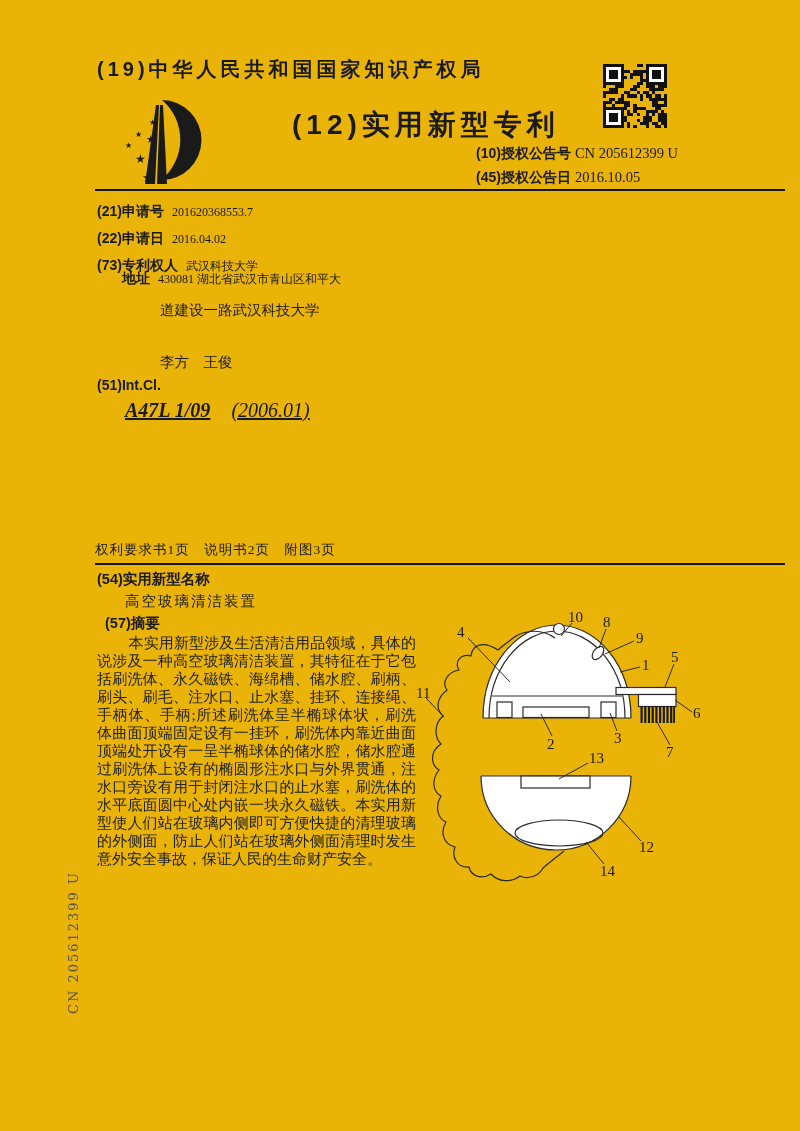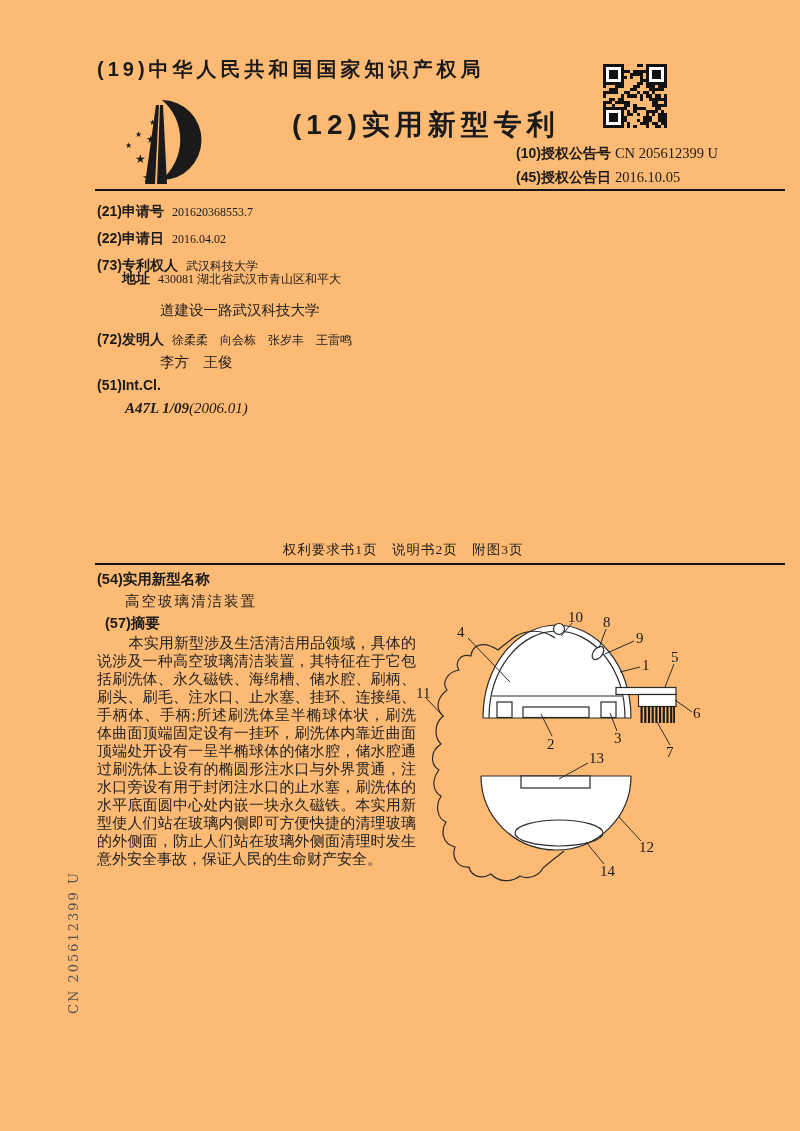--- a/index.html
+++ b/index.html
@@ -1,36 +1,36 @@
 <!DOCTYPE html>
 <html><head>
 <meta charset="utf-8">
 <style>
   html,body{margin:0;padding:0;background:#e8e8e8;}
   .page{
-    position:relative;width:800px;height:1131px;background:#fdba74;
+    position:relative;width:800px;height:1131px;background:#eab308;
     margin:0 auto;overflow:hidden;
     font-family:"Liberation Serif","DejaVu Serif",serif;color:#1a1a1a;
   }
   .abs{position:absolute;}
   .heilabel{font-family:"Liberation Sans","DejaVu Sans",sans-serif;font-weight:bold;}
   .serifval{font-family:"Liberation Serif","DejaVu Serif",serif;}
   .office-name{left:97px;top:56px;font-size:20px;letter-spacing:4px;}
   .doc-kind{left:292px;top:106px;font-size:28px;letter-spacing:5px;}
-  .pub-row{left:516px;font-size:14px;white-space:nowrap;text-align:right;}
+  .pub-row{left:476px;font-size:14px;white-space:nowrap;text-align:right;}
   .pub-row .heilabel{font-size:14px;}
   .pub-row .serifval{margin-left:4px;font-size:14.5px;}
   .divider{left:95px;width:690px;height:2px;background:#151515;}
   .b-row{left:97px;font-size:14px;white-space:nowrap;}
   .b-row .heilabel{font-size:14px;}
   .b-row .serifval{margin-left:8px;font-size:12px;}
   .cont-line{font-size:14.5px;white-space:nowrap;}
-  .intcl{font-style:italic;font-weight:bold;font-size:15px;}
-  .intcl-year{font-style:italic;font-weight:normal;}
-  .pages-info{left:95px;top:541px;width:616px;text-align:center;font-size:13.5px;letter-spacing:1px;}
+  .intcl{font-style:italic;font-weight:bold;font-size:20px;text-decoration:underline;}
+  .intcl-year{font-style:italic;font-weight:normal;padding-left:21px;}
+  .pages-info{left:95px;top:541px;width:616px;text-align:left;font-size:13.5px;letter-spacing:1px;}
   .sec-label{left:97px;font-size:14.5px;}
   .title-val{left:125px;top:592px;font-size:14.5px;letter-spacing:2px;}
   .abstract{
     left:97px;top:634px;width:319px;font-size:15px;line-height:18px;
     text-align:justify;text-justify:inter-character;text-indent:2.1em;
     color:#222;
   }
   .figure-wrap{left:413px;top:610px;width:300px;height:300px;}
   .spine{
     left:66px;top:1014px;transform:rotate(-90deg);transform-origin:0 0;
@@ -240,23 +240,20 @@
   <div class="abs b-row" style="top:230px;">
     <span class="heilabel">(22)申请日</span><span class="serifval">2016.04.02</span>
   </div>
   <div class="abs b-row" style="top:257px;">
     <span class="heilabel">(73)专利权人</span><span class="serifval">武汉科技大学</span>
   </div>
   <div class="abs b-row" style="top:270px;left:122px;">
     <span class="heilabel">地址</span><span class="serifval">430081 湖北省武汉市青山区和平大</span>
   </div>
   <div class="abs cont-line" style="left:160px;top:301px;">道建设一路武汉科技大学</div>
-  <div class="abs b-row" style="top:331px;">
-    <span class="heilabel">(72)发明人</span><span class="serifval">徐柔柔　向会栋　张岁丰　王雷鸣</span>
-  </div>
   <div class="abs cont-line" style="left:160px;top:353px;">李方　王俊</div>
   <div class="abs b-row" style="top:377px;">
     <span class="heilabel">(51)Int.Cl.</span>
   </div>
   <div class="abs" style="left:125px;top:399px;">
     <span class="intcl">A47L 1/09</span><span class="intcl intcl-year">(2006.01)</span>
   </div>
 
   <div class="abs pages-info">权利要求书1页　说明书2页　附图3页</div>
   <div class="abs divider" style="top:563px;"></div>

